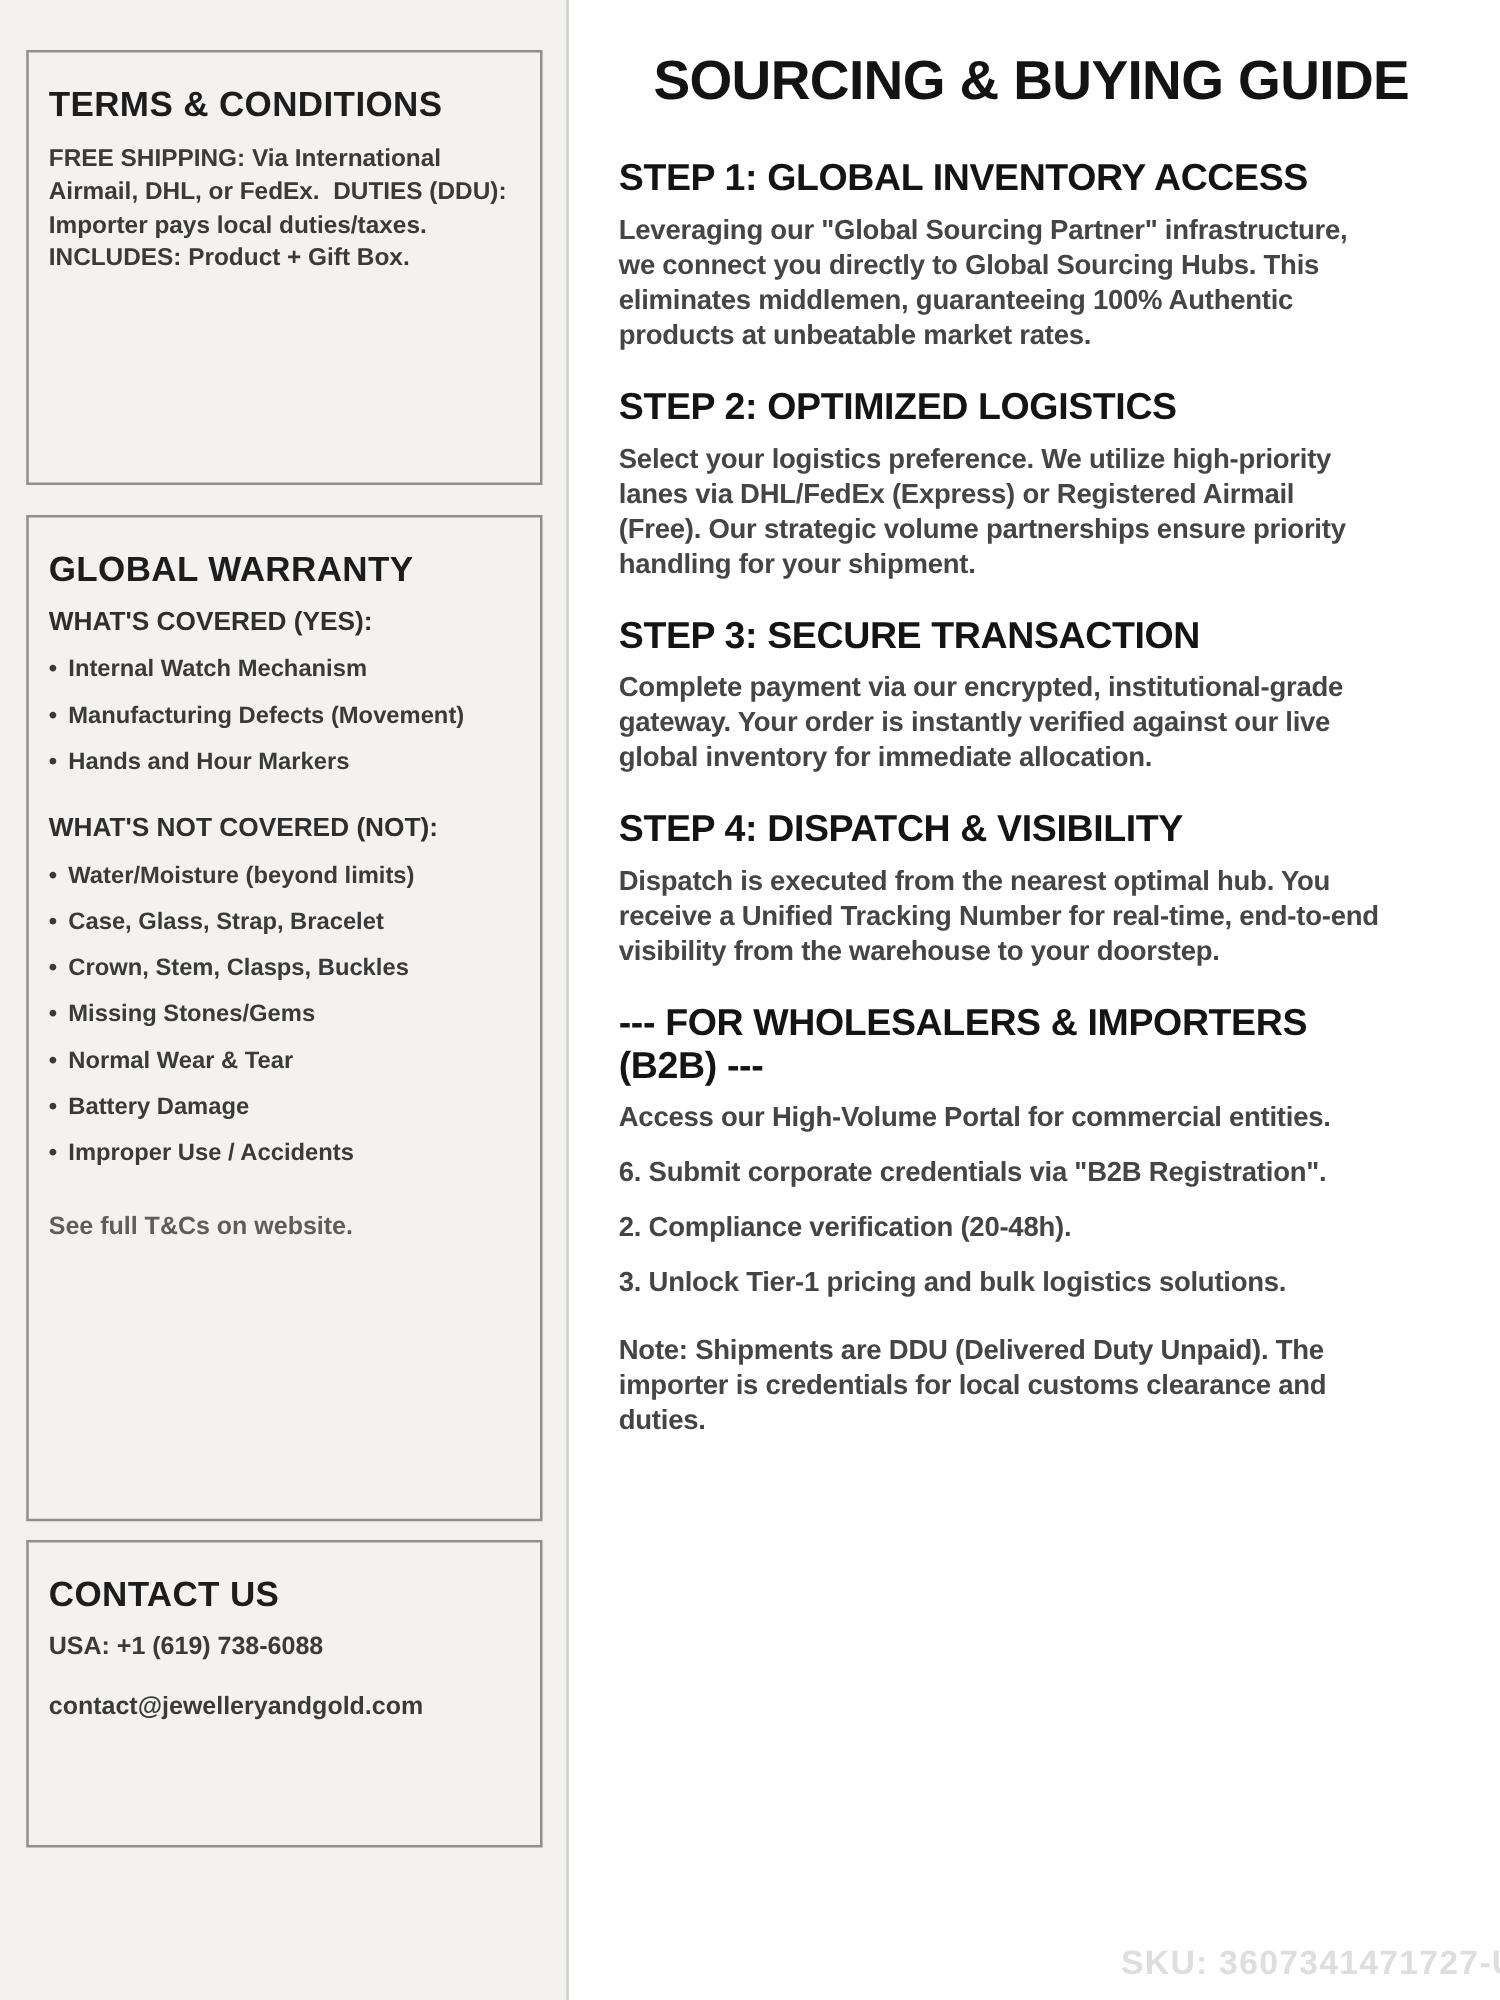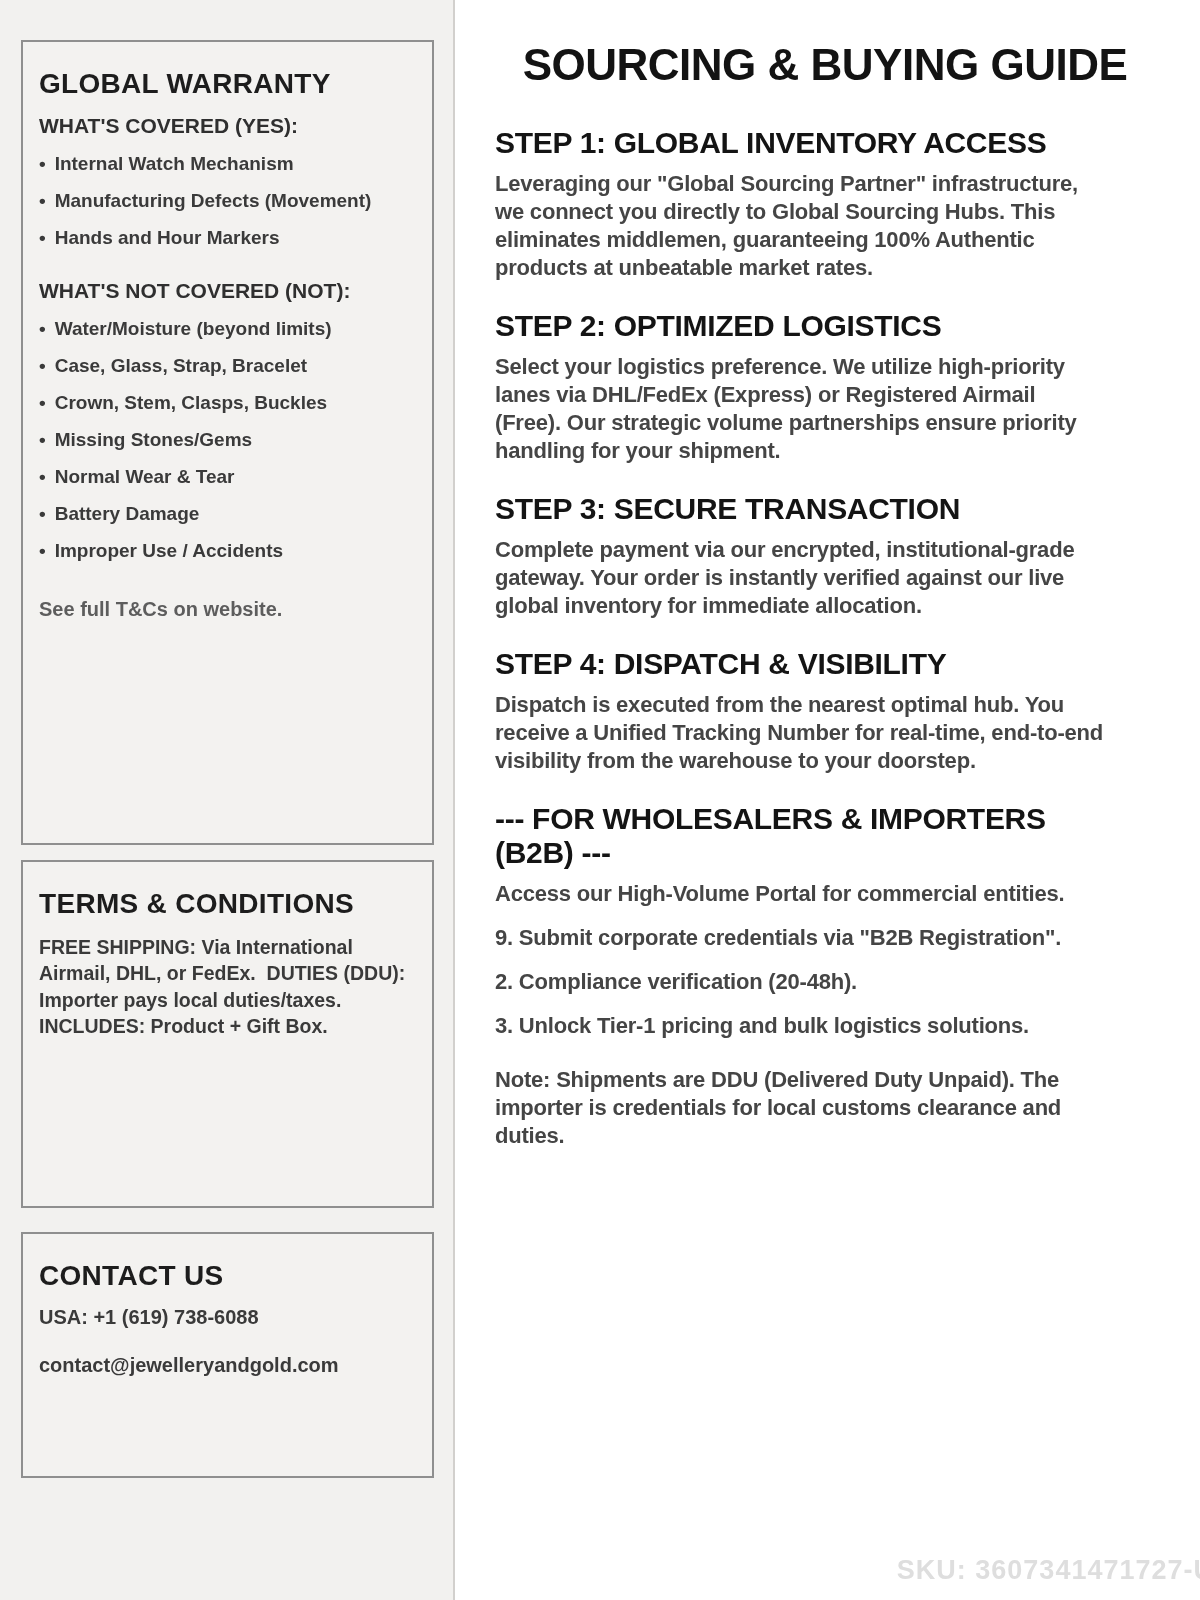--- a/index.html
+++ b/index.html
@@ -128,20 +128,25 @@
     letter-spacing: 1px;
     color: #dedede;
   }
 </style>
 </head>
 <body>
 
 <div class="page">
 
   <aside class="sidebar">
+
+    <section class="box box-terms">
+      <h2>TERMS &amp; CONDITIONS</h2>
+      <p class="terms-body">FREE SHIPPING: Via International Airmail, DHL, or FedEx.  DUTIES (DDU): Importer pays local duties/taxes.  INCLUDES: Product + Gift Box.</p>
+    </section>
 
     <section class="box box-warranty">
       <h2>GLOBAL WARRANTY</h2>
       <h3>WHAT'S COVERED (YES):</h3>
       <ul>
         <li>Internal Watch Mechanism</li>
         <li>Manufacturing Defects (Movement)</li>
         <li>Hands and Hour Markers</li>
       </ul>
       <h3 class="second">WHAT'S NOT COVERED (NOT):</h3>
@@ -150,25 +155,20 @@
         <li>Case, Glass, Strap, Bracelet</li>
         <li>Crown, Stem, Clasps, Buckles</li>
         <li>Missing Stones/Gems</li>
         <li>Normal Wear &amp; Tear</li>
         <li>Battery Damage</li>
         <li>Improper Use / Accidents</li>
       </ul>
       <p class="footnote">See full T&amp;Cs on website.</p>
     </section>
 
-    <section class="box box-terms">
-      <h2>TERMS &amp; CONDITIONS</h2>
-      <p class="terms-body">FREE SHIPPING: Via International Airmail, DHL, or FedEx.  DUTIES (DDU): Importer pays local duties/taxes.  INCLUDES: Product + Gift Box.</p>
-    </section>
-
     <section class="box box-contact">
       <h2>CONTACT US</h2>
       <p class="first">USA: +1 (619) 738-6088</p>
       <p>contact@jewelleryandgold.com</p>
     </section>
 
   </aside>
 
   <main class="main">
 
@@ -190,21 +190,21 @@
     </section>
 
     <section class="section">
       <h3>STEP 4: DISPATCH &amp; VISIBILITY</h3>
       <p>Dispatch is executed from the nearest optimal hub. You receive a Unified Tracking Number for real-time, end-to-end visibility from the warehouse to your doorstep.</p>
     </section>
 
     <section class="section b2b">
       <h3>--- FOR WHOLESALERS &amp; IMPORTERS (B2B) ---</h3>
       <p>Access our High-Volume Portal for commercial entities.</p>
-      <p>9. Submit corporate credentials via "B2B Registration".</p>
+      <p>6. Submit corporate credentials via "B2B Registration".</p>
       <p>2. Compliance verification (20-48h).</p>
       <p>3. Unlock Tier-1 pricing and bulk logistics solutions.</p>
       <p class="note">Note: Shipments are DDU (Delivered Duty Unpaid). The importer is credentials for local customs clearance and duties.</p>
     </section>
 
     <div class="sku">SKU: 3607341471727-U</div>
 
   </main>
 
 </div>

